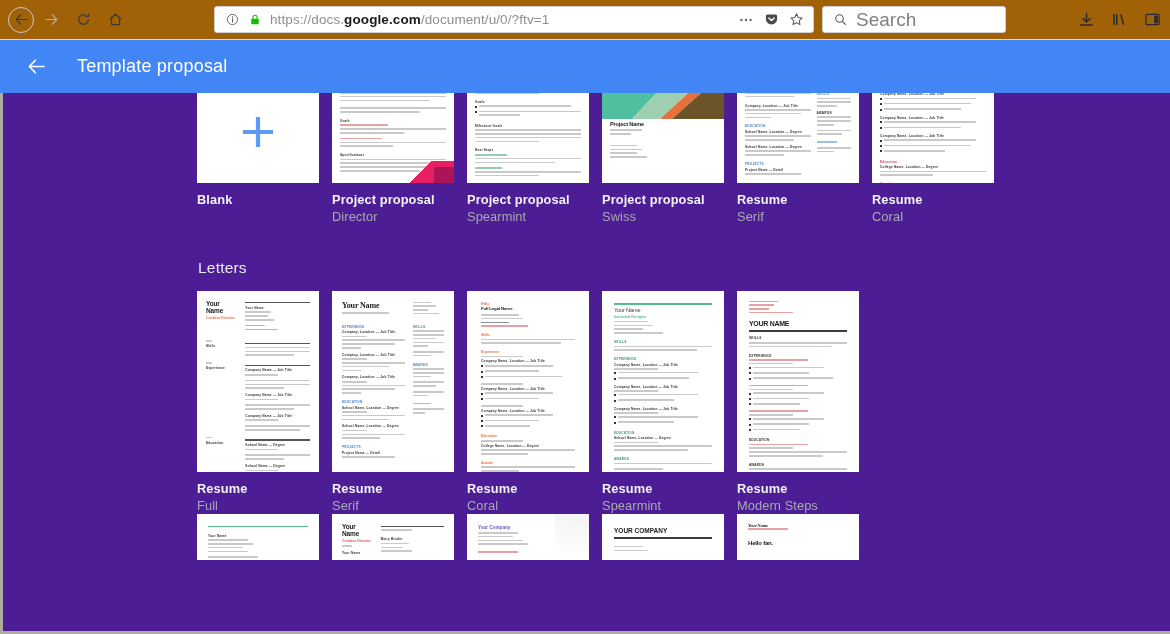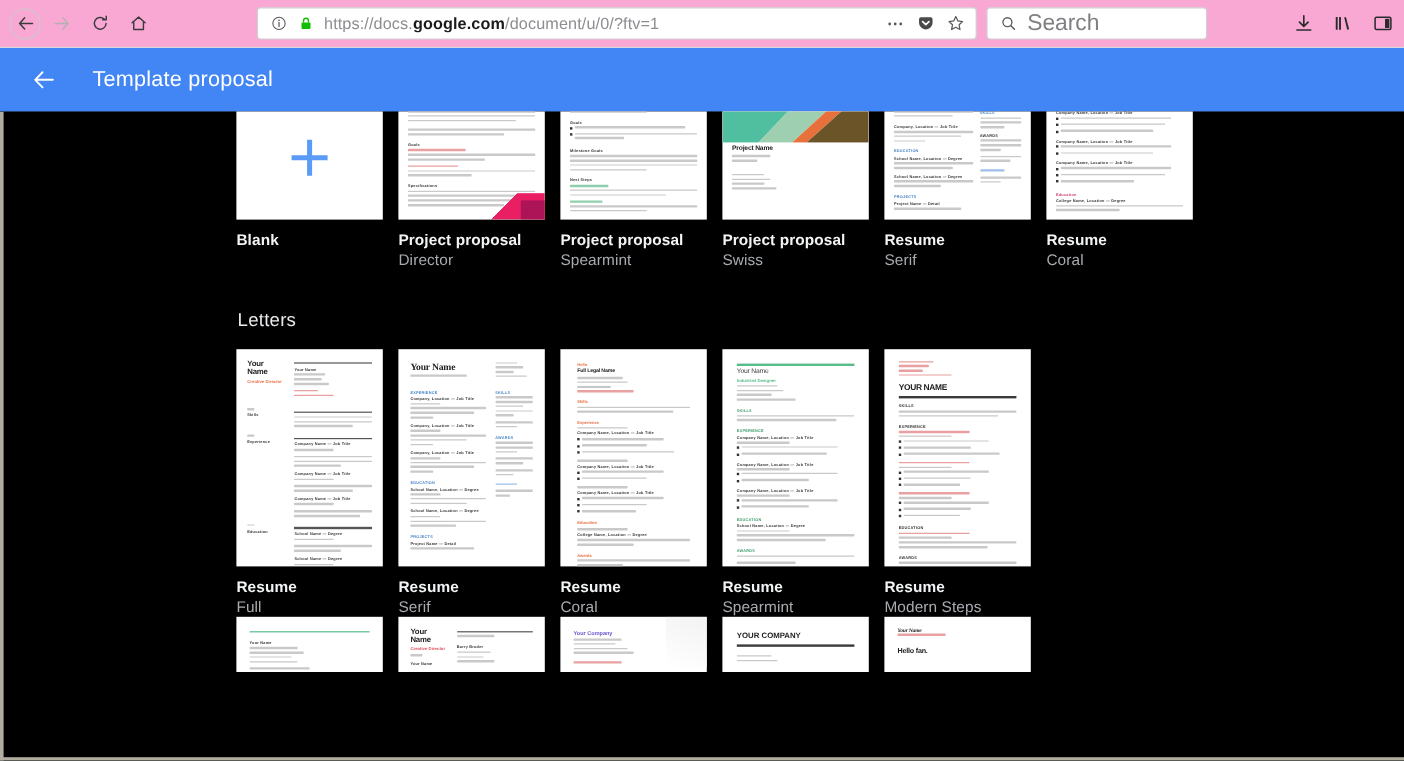--- a/index.html
+++ b/index.html
@@ -6,21 +6,21 @@
   html, body {
     width: 1170px; height: 634px;
     overflow: hidden;
     font-family: "Liberation Sans", sans-serif;
     background: #3f4348;
   }
 
   
   .browser-bar {
     height: 40px; width: 100%;
-    background: #f9a8d4;
+    background: #a16207;
     border-bottom: 1px solid #d7d7db;
     display: flex; align-items: center;
     padding: 0 8px;
     position: relative;
   }
   .nav-btns { display: flex; align-items: center; gap: 2px; }
   .nav-btn {
     width: 30px; height: 30px;
     display: flex; align-items: center; justify-content: center;
     border-radius: 3px;
@@ -87,21 +87,21 @@
   .back-arrow { color: #fff; display: flex; align-items: center; cursor: pointer; }
   .app-title {
     color: #fff;
     font-size: 18px;
     letter-spacing: 0.2px;
   }
 
   
   .gallery {
     height: 541px;
-    background: #000000;
+    background: #4c1d95;
     padding: 0 0 0 0;
     position: relative;
     overflow: hidden;
   }
   .inner {
     position: relative;
     margin-left: 197px;
     width: 794px;
   }
 

